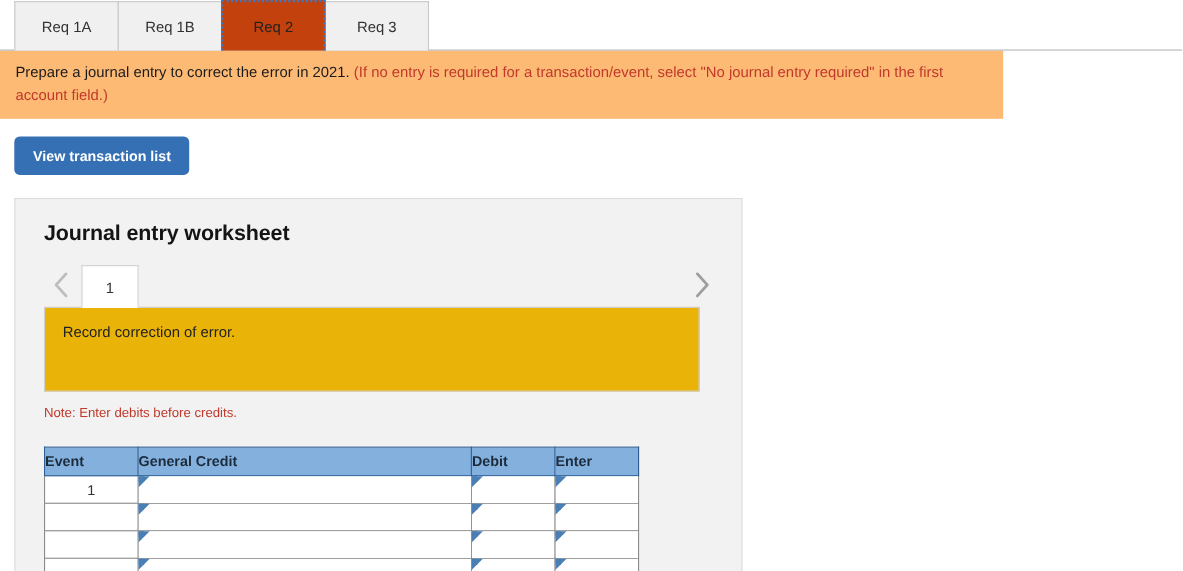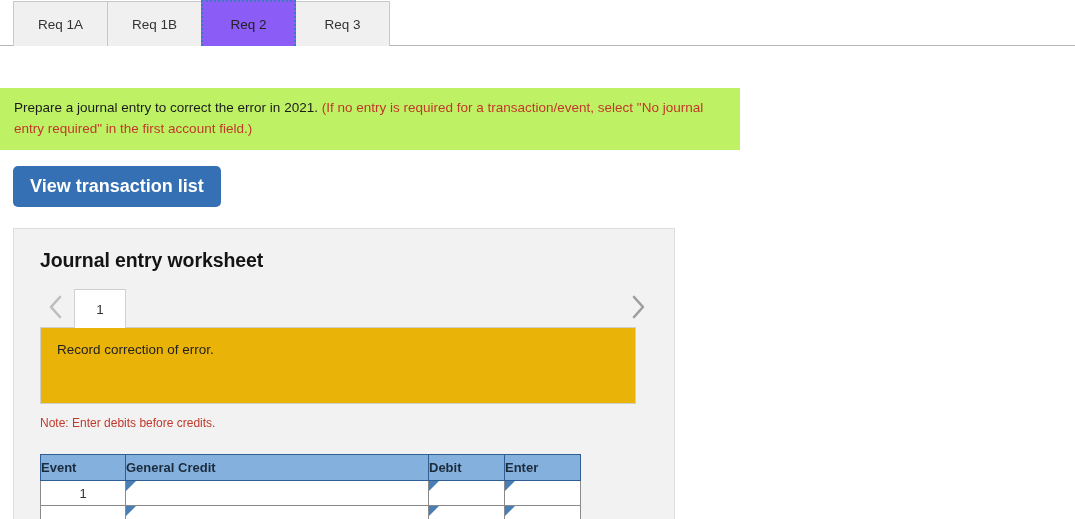--- a/index.html
+++ b/index.html
@@ -50,53 +50,52 @@
     display: flex;
     align-items: center;
     justify-content: center;
     padding: 0 6px;
     margin-right: -1px;
     cursor: pointer;
     user-select: none;
     z-index: 1;
   }
   .tab.active {
-    background: #8b5cf6;
+    background: #c2410c;
     border: 2px dotted #3f77c0;
     border-bottom: none;
     color: #222222;
     z-index: 3;
     height: 46px;
   }
 
   
   .banner {
-    width: 740px;
-    box-sizing: border-box;
-    background: #bef264;
+    width: 912px;
+    box-sizing: border-box;
+    background: #fdba74;
     padding: 9px 14px 11px 14px;
     font-size: 13.5px;
     line-height: 21px;
     color: #1b1b1b;
-    margin-top: 42px;
   }
   .banner .red {
     color: #c0392b;
   }
 
   
   .btn-wrap {
     padding: 16px 0 0 13px;
   }
   .btn-primary {
     display: inline-block;
     background: #3570b4;
     color: #ffffff;
     font-weight: bold;
-    font-size: 18px;
+    font-size: 13px;
     border: none;
     border-radius: 5px;
     padding: 10px 17px;
     cursor: pointer;
     font-family: "Liberation Sans", sans-serif;
   }
 
   
   .panel {
     margin: 21px 0 0 13px;

